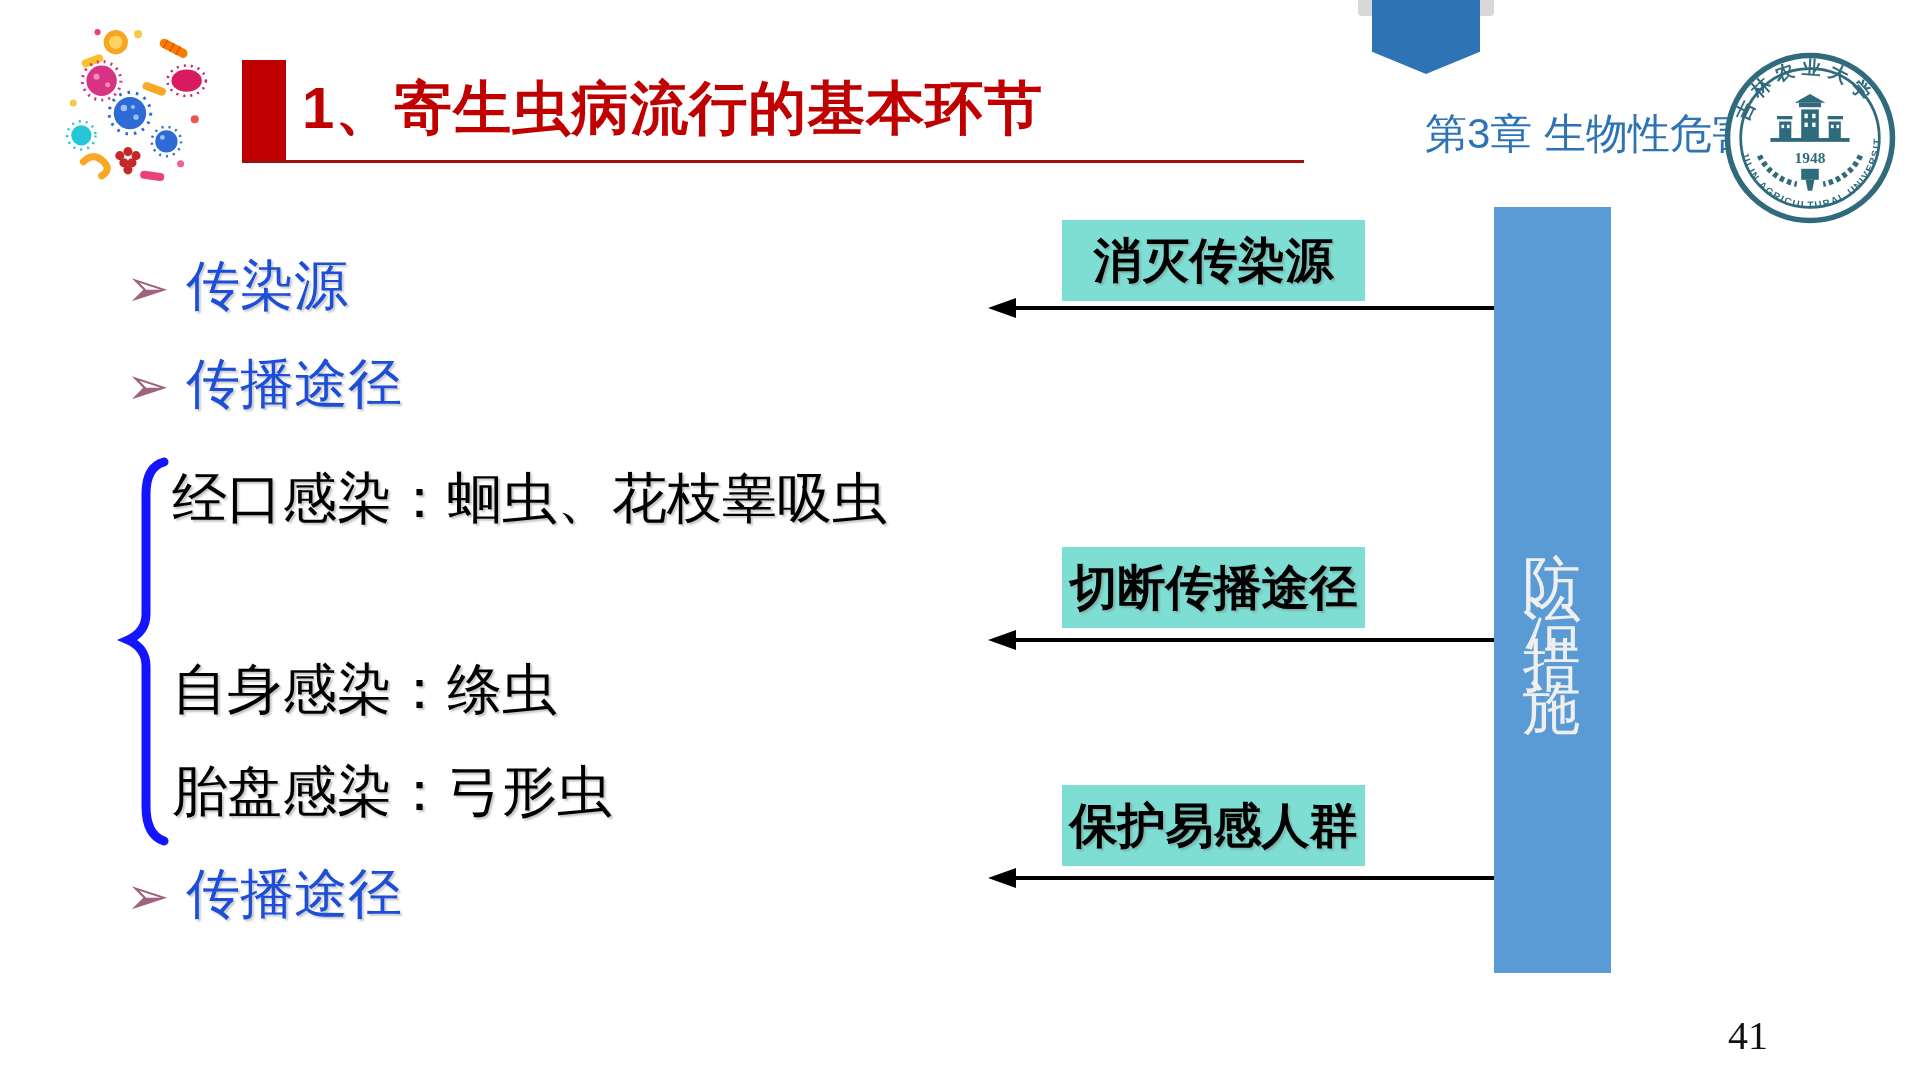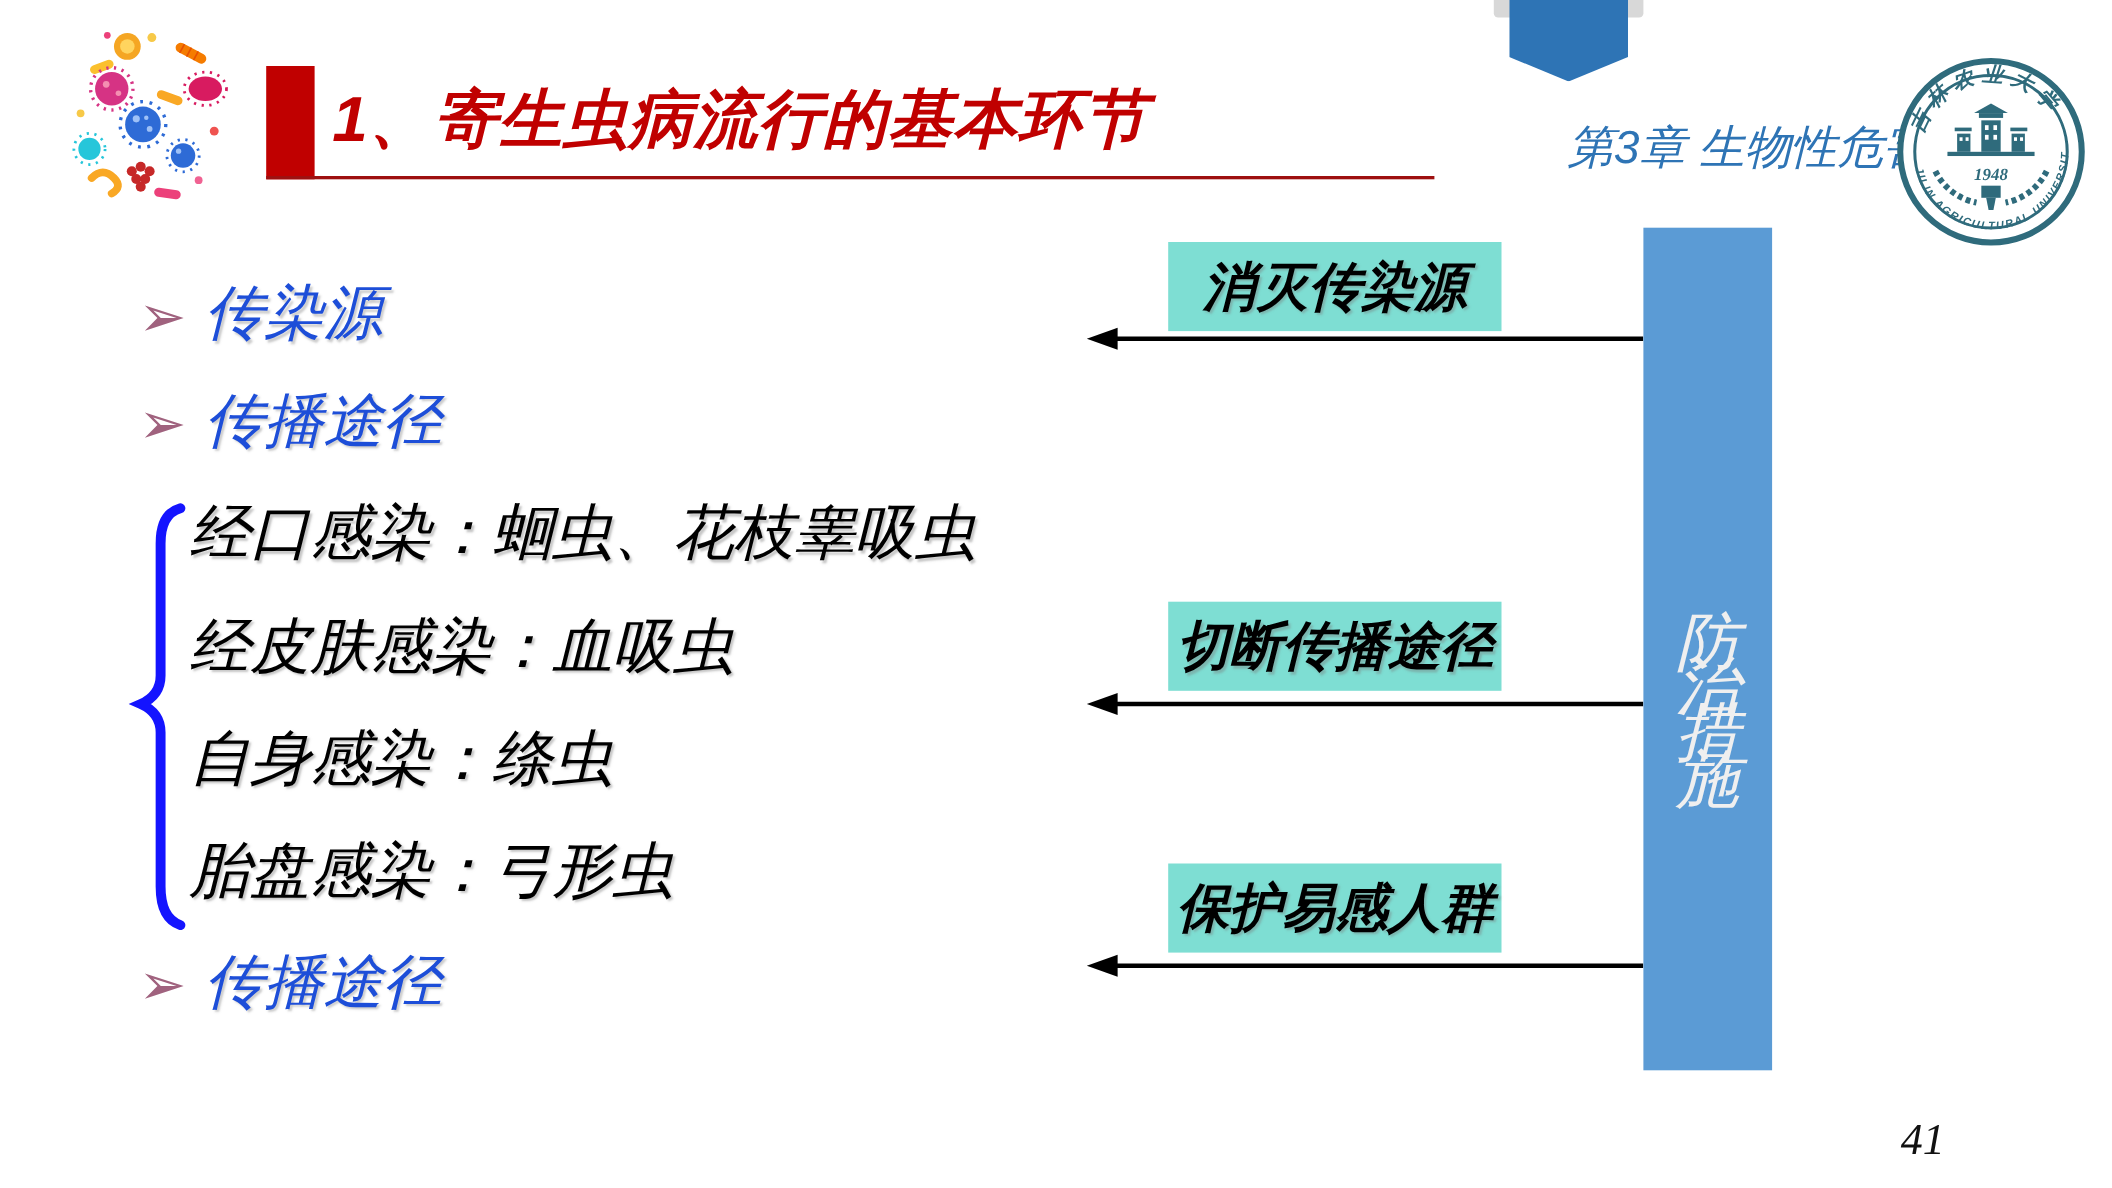--- a/index.html
+++ b/index.html
@@ -1,18 +1,18 @@
 <!DOCTYPE html>
 <html><head>
 <meta charset="utf-8">
 <style>
   html,body{margin:0;padding:0;background:#888;}
   #stage{
     position:relative;width:1920px;height:1080px;background:#ffffff;
-    overflow:hidden;font-family:"Liberation Sans",sans-serif;font-style:italic;
+    overflow:hidden;font-family:"Liberation Sans",sans-serif;
   }
   .abs{position:absolute;}
 
   
   #title-block{left:242px;top:60px;width:44px;height:103px;background:#C00000;}
   #page-title{
     left:302px;top:70px;font-size:58px;font-weight:bold;color:#C00000;
     letter-spacing:1px;white-space:nowrap;
   }
   #title-underline{left:242px;top:160px;width:1062px;height:3px;background:#9E1010;}
@@ -167,22 +167,21 @@
   <div class="abs bullet-arrow" style="left:126px;top:262px">➢</div>
   <div class="abs bullet-text" style="left:186px;top:258px">传染源</div>
 
   <div class="abs bullet-arrow" style="left:126px;top:360px">➢</div>
   <div class="abs bullet-text" style="left:186px;top:356px">传播途径</div>
 
   <svg class="abs" style="left:110px;top:450px" width="70" height="410" viewBox="0 0 70 410">
     <path d="M 54 12 Q 36 17 36 44 L 36 164 Q 36 182 18 190 Q 36 198 36 216 L 36 356 Q 36 385 54 391" fill="none" stroke="#1414FF" stroke-width="9" stroke-linecap="round"></path>
   </svg>
 
-  <div class="abs route-line" style="left:172px;top:457px">经口感染：蛔虫、花枝睾吸虫</div>
-  <div class="abs route-line" style="left:172px;top:560px">经皮肤感染：血吸虫</div>
+  <div class="abs route-line" style="left:172px;top:471px">经口感染：蛔虫、花枝睾吸虫</div>
   <div class="abs route-line" style="left:172px;top:662px">自身感染：绦虫</div>
   <div class="abs route-line" style="left:172px;top:764px">胎盘感染：弓形虫</div>
 
   <div class="abs bullet-arrow" style="left:126px;top:870px">➢</div>
   <div class="abs bullet-text" style="left:186px;top:866px">传播途径</div>
 
   <div class="abs measure-box" style="top:220px">消灭传染源</div>
   <div class="abs measure-box" style="top:547px">切断传播途径</div>
   <div class="abs measure-box" style="top:785px">保护易感人群</div>
 

